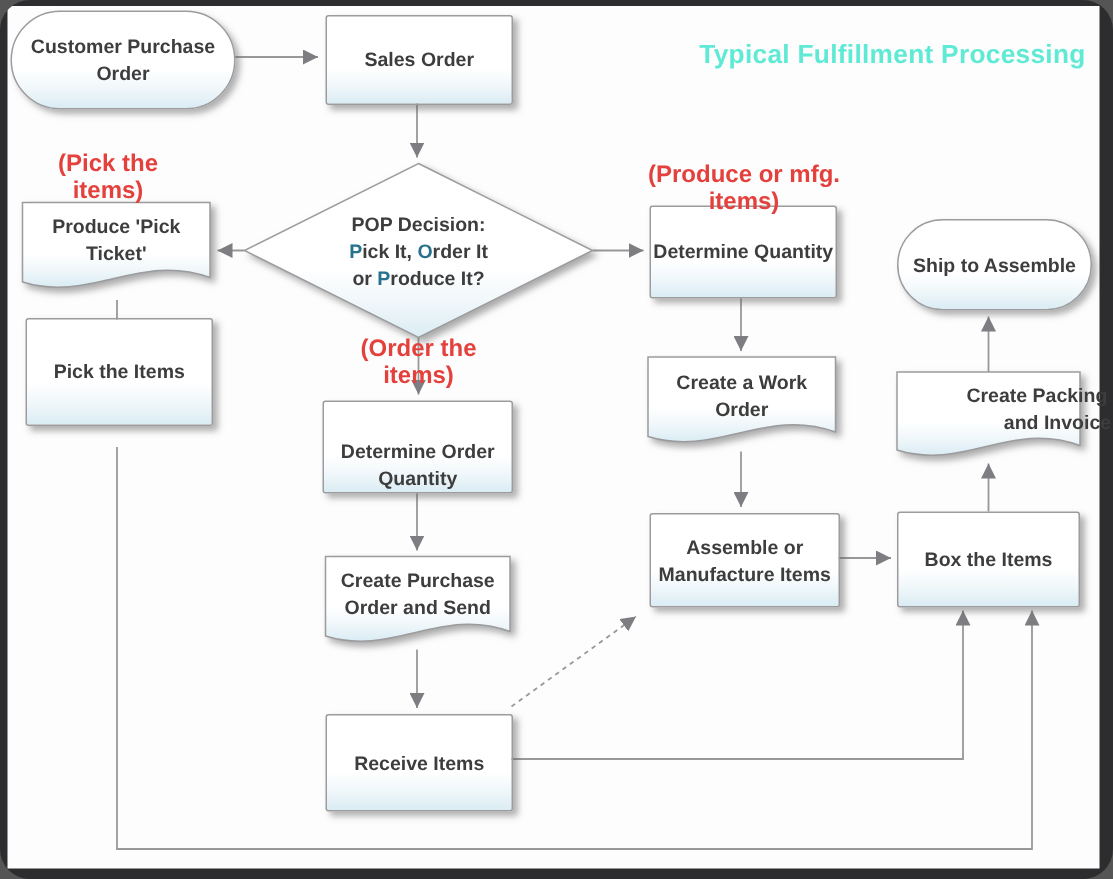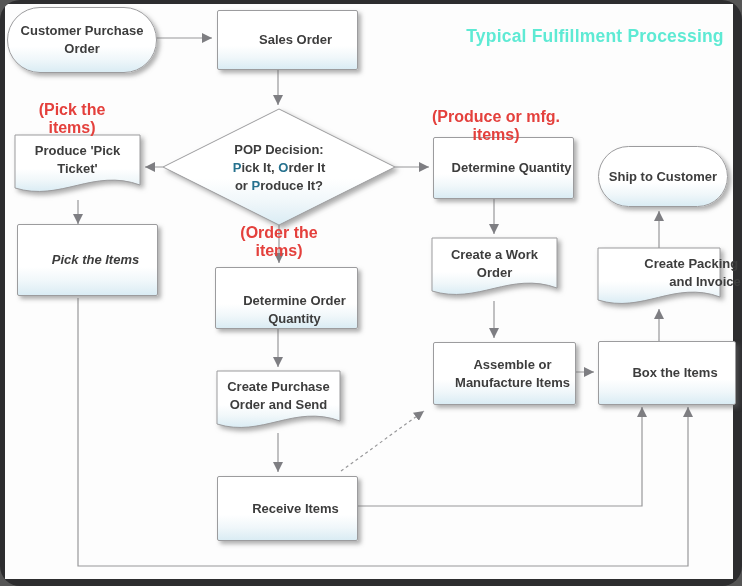--- a/index.html
+++ b/index.html
@@ -14,21 +14,20 @@
   svg.layer{position:absolute;left:0;top:0;width:742px;height:586px;}
   .shape{filter:drop-shadow(3px 3px 2.5px rgba(100,100,100,.55));}
   .node{
     position:absolute;display:flex;align-items:center;justify-content:center;
     text-align:center;font-weight:bold;font-size:13px;line-height:18px;color:#3d3d3d;
   }
   .box{
     background:linear-gradient(to bottom,#ffffff 0%,#ffffff 60%,#f0f7fa 80%,#daecf4 100%);
     border:1px solid #9c9c9e;border-radius:2px;
     box-shadow:3px 3px 4px rgba(100,100,100,.5);
-    padding-left:16px;
   }
   .stadium{border-radius:33px;padding:0 6px;}
   .free{pointer-events:none;}
   .title{
     position:absolute;left:455px;top:26px;width:280px;text-align:center;
     font-size:17.5px;font-weight:bold;color:#5eead4;letter-spacing:.2px;
   }
   .red-label{
     position:absolute;text-align:center;font-size:16px;font-weight:bold;color:#e4403c;
   }
@@ -82,21 +81,21 @@
   </svg>
 
   <div class="node box stadium" style="left:7px;top:7px;width:136px;height:64px;">
     <span>Customer Purchase Order</span>
   </div>
 
   <div class="node box" style="left:217px;top:10px;width:123px;height:58px;">
     <span>Sales Order</span>
   </div>
 
-  <div class="node box" style="left:17px;top:224px;width:123px;height:70px;font-style:italic;">
+  <div class="node box" style="left:17px;top:212px;width:123px;height:70px;">
     <span>Pick the Items</span>
   </div>
 
   <div class="node box" style="left:215px;top:267px;width:125px;height:60px;align-items:flex-end;">
     <span>Determine Order Quantity</span>
   </div>
 
   <div class="node box" style="left:217px;top:476px;width:123px;height:63px;">
     <span>Receive Items</span>
   </div>
@@ -107,21 +106,21 @@
 
   <div class="node box" style="left:433px;top:342px;width:125px;height:61px;">
     <span>Assemble or Manufacture Items</span>
   </div>
 
   <div class="node box" style="left:598px;top:341px;width:120px;height:62px;">
     <span>Box the Items</span>
   </div>
 
   <div class="node box stadium" style="left:598px;top:146px;width:116px;height:59px;">
-    <span>Ship to Customer</span>
+    <span>Ship to Assemble</span>
   </div>
 
   <div class="node free" style="left:15px;top:133px;width:125px;height:54px;">
     <span>Produce 'Pick Ticket'</span>
   </div>
 
   <div class="node free" style="left:217px;top:369px;width:123px;height:54px;">
     <span>Create Purchase Order and Send</span>
   </div>
 

